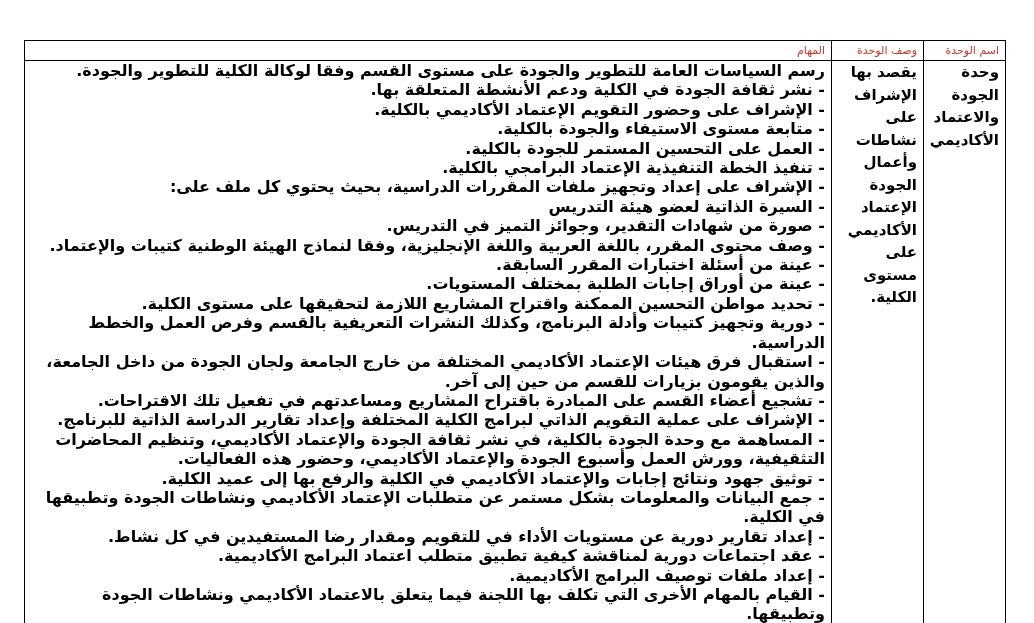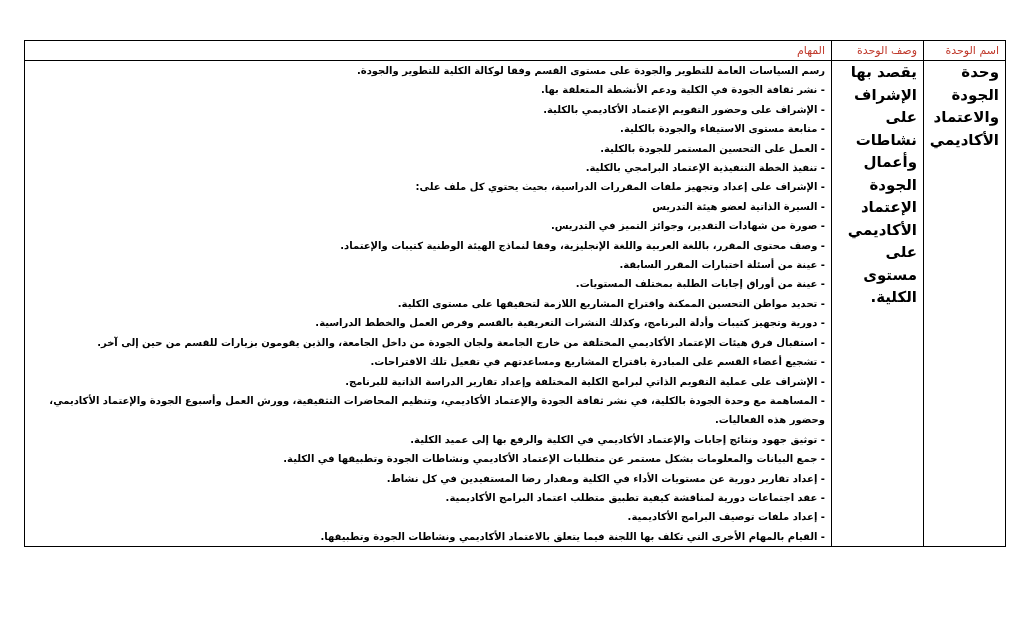--- a/index.html
+++ b/index.html
@@ -18,21 +18,21 @@
   }
   .col-name { width: 82px; }
   .col-desc { width: 92px; }
   .col-tasks { width: auto; }
   .cell-name, .cell-desc {
     font-size: 15px; font-weight: bold; line-height: 22.5px; text-align: right;
     padding-top: 1px;
   }
   .cell-tasks { padding-top: 1px; padding-bottom: 2px; }
   .task-line {
-    font-size: 10px; font-weight: bold; line-height: 19.4px; text-align: right;
+    font-size: 16px; font-weight: bold; line-height: 19.4px; text-align: right;
     white-space: normal;
   }
 </style>
 </head>
 <body>
 
 <table class="doc-table">
   <colgroup>
     <col class="col-name">
     <col class="col-desc">
@@ -63,20 +63,20 @@
         <div class="task-line">- عينة من أسئلة اختبارات المقرر السابقة.</div>
         <div class="task-line">- عينة من أوراق إجابات الطلبة بمختلف المستويات.</div>
         <div class="task-line">- تحديد مواطن التحسين الممكنة واقتراح المشاريع اللازمة لتحقيقها على مستوى الكلية.</div>
         <div class="task-line">- دورية وتجهيز كتيبات وأدلة البرنامج، وكذلك النشرات التعريفية بالقسم وفرص العمل والخطط الدراسية.</div>
         <div class="task-line">- استقبال فرق هيئات الإعتماد الأكاديمي المختلفة من خارج الجامعة ولجان الجودة من داخل الجامعة، والذين يقومون بزيارات للقسم من حين إلى آخر.</div>
         <div class="task-line">- تشجيع أعضاء القسم على المبادرة باقتراح المشاريع ومساعدتهم في تفعيل تلك الاقتراحات.</div>
         <div class="task-line">- الإشراف على عملية التقويم الذاتي لبرامج الكلية المختلفة وإعداد تقارير الدراسة الذاتية للبرنامج.</div>
         <div class="task-line">- المساهمة مع وحدة الجودة بالكلية، في نشر ثقافة الجودة والإعتماد الأكاديمي، وتنظيم المحاضرات التثقيفية، وورش العمل وأسبوع الجودة والإعتماد الأكاديمي، وحضور هذه الفعاليات.</div>
         <div class="task-line">- توثيق جهود ونتائج إجابات والإعتماد الأكاديمي في الكلية والرفع بها إلى عميد الكلية.</div>
         <div class="task-line">- جمع البيانات والمعلومات بشكل مستمر عن متطلبات الإعتماد الأكاديمي ونشاطات الجودة وتطبيقها في الكلية.</div>
-        <div class="task-line">- إعداد تقارير دورية عن مستويات الأداء في الكلية ومقدار رضا المستفيدين في كل نشاط.</div>
+        <div class="task-line">- إعداد تقارير دورية عن مستويات الأداء في للتقويم ومقدار رضا المستفيدين في كل نشاط.</div>
         <div class="task-line">- عقد اجتماعات دورية لمناقشة كيفية تطبيق متطلب اعتماد البرامج الأكاديمية.</div>
         <div class="task-line">- إعداد ملفات توصيف البرامج الأكاديمية.</div>
         <div class="task-line">- القيام بالمهام الأخرى التي تكلف بها اللجنة فيما يتعلق بالاعتماد الأكاديمي ونشاطات الجودة وتطبيقها.</div>
       </td>
     </tr>
   </tbody>
 </table>
 
 </body></html>

